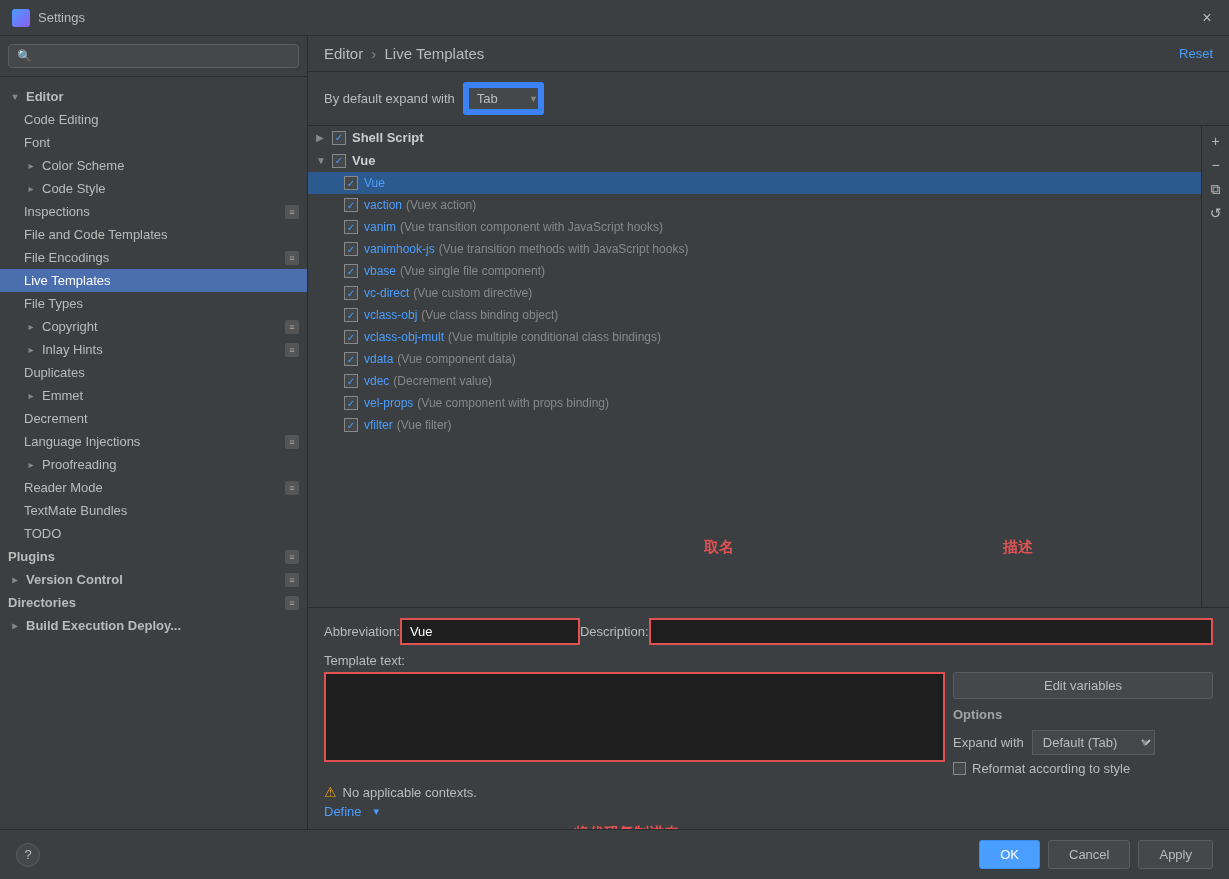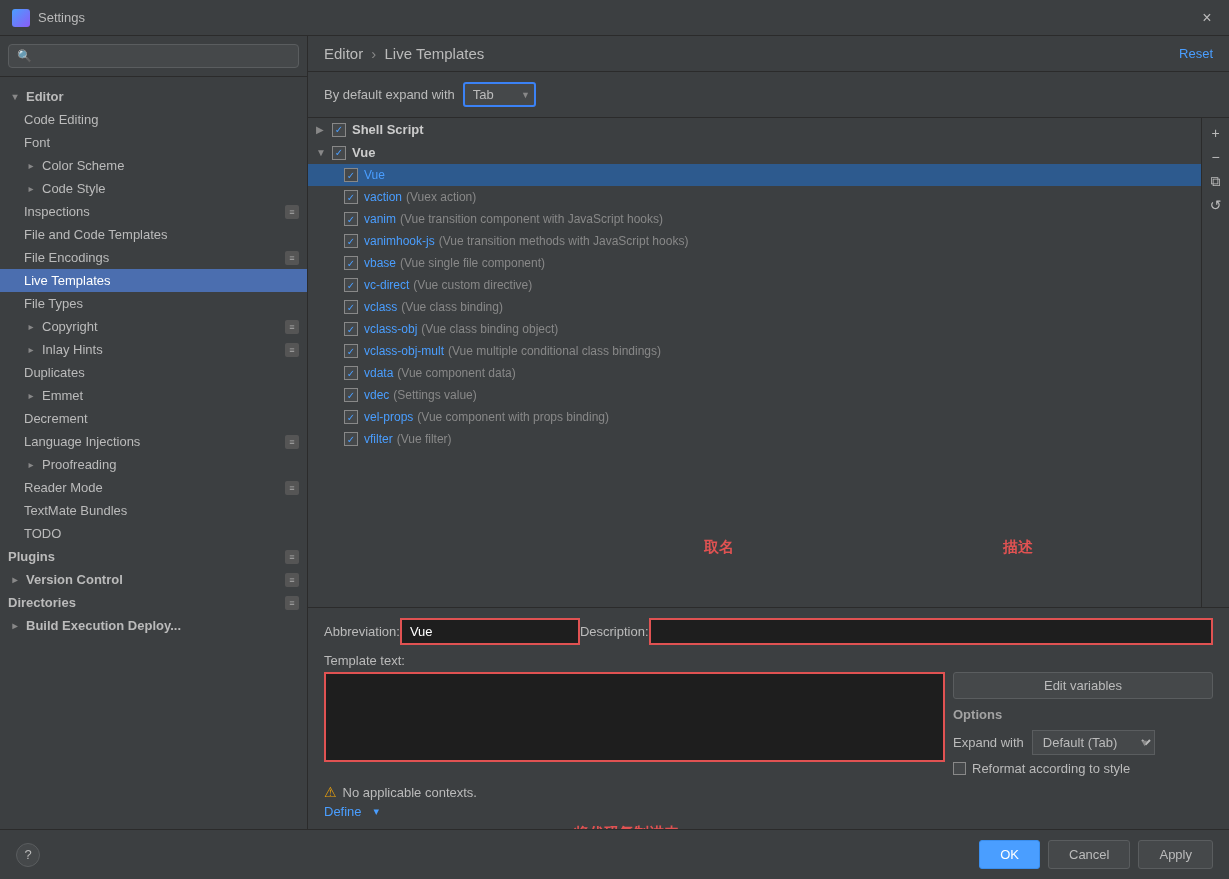--- a/index.html
+++ b/index.html
@@ -128,21 +128,21 @@
       padding: 10px 16px;
       display: flex;
       align-items: center;
       gap: 8px;
       border-bottom: 1px solid #2b2b2b;
       flex-shrink: 0;
     }
     .expand-label { color: #bbbbbb; font-size: 13px; }
     .dropdown-select {
       background: #45484a;
-      border: 2px solid #3b82f6;
+      border: 6px solid #3b82f6;
       color: #bbbbbb;
       padding: 3px 24px 3px 8px;
       border-radius: 3px;
       font-size: 13px;
       cursor: pointer;
       appearance: none;
       -webkit-appearance: none;
       position: relative;
     }
     .select-wrapper {
@@ -578,25 +578,20 @@
             <span class="ti-abbr">vbase</span>
             <span class="ti-desc"> (Vue single file component)</span>
           </div>
 
           <div class="template-item">
             <div class="ti-checkbox checked"></div>
             <span class="ti-abbr">vc-direct</span>
             <span class="ti-desc"> (Vue custom directive)</span>
           </div>
 
-          <div class="template-item">
-            <div class="ti-checkbox checked"></div>
-            <span class="ti-abbr">vclass</span>
-            <span class="ti-desc"> (Vue class binding)</span>
-          </div>
 
           <div class="template-item">
             <div class="ti-checkbox checked"></div>
             <span class="ti-abbr">vclass-obj</span>
             <span class="ti-desc"> (Vue class binding object)</span>
           </div>
 
           <div class="template-item">
             <div class="ti-checkbox checked"></div>
             <span class="ti-abbr">vclass-obj-mult</span>
@@ -606,21 +601,21 @@
 
           <div class="template-item">
             <div class="ti-checkbox checked"></div>
             <span class="ti-abbr">vdata</span>
             <span class="ti-desc"> (Vue component data)</span>
           </div>
 
           <div class="template-item">
             <div class="ti-checkbox checked"></div>
             <span class="ti-abbr">vdec</span>
-            <span class="ti-desc"> (Settings value)</span>
+            <span class="ti-desc"> (Decrement value)</span>
           </div>
 
           <div class="template-item">
             <div class="ti-checkbox checked"></div>
             <span class="ti-abbr">vel-props</span>
             <span class="ti-desc"> (Vue component with props binding)</span>
           </div>
 
           <div class="template-item">
             <div class="ti-checkbox checked"></div>

